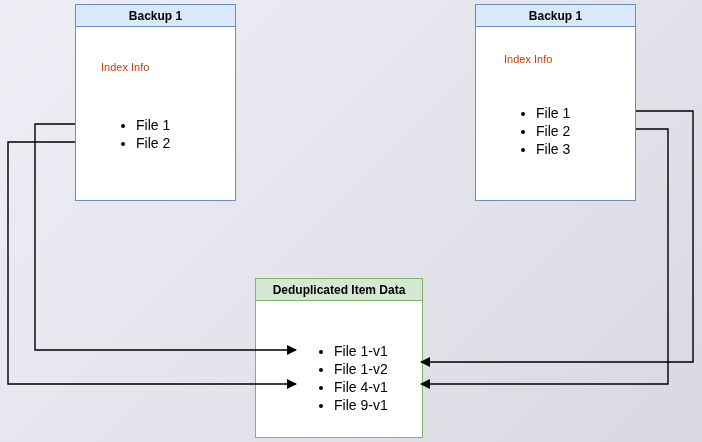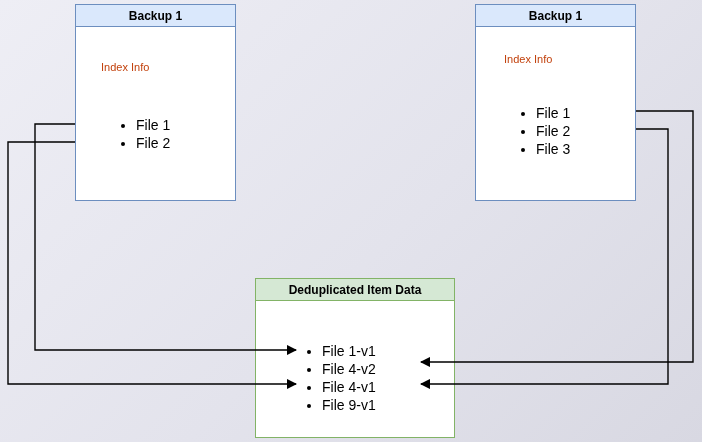--- a/index.html
+++ b/index.html
@@ -61,25 +61,25 @@
   <div class="node blue" style="left:475px;top:4px;width:161px;height:197px">
     <div class="node-header">Backup 1</div>
     <div class="subtitle" style="left:28px;top:48px">Index Info</div>
     <ul class="filelist" style="left:0;top:99px;padding-left:60px">
       <li>File 1</li>
       <li>File 2</li>
       <li>File 3</li>
     </ul>
   </div>
 
-  <div class="node green" style="left:255px;top:278px;width:200px;height:160px">
+  <div class="node green" style="left:255px;top:278px;width:168px;height:160px">
     <div class="node-header">Deduplicated Item Data</div>
-    <ul class="filelist" style="left:4px;top:63px;padding-left:62px">
+    <ul class="filelist" style="left:16px;top:63px;padding-left:62px">
       <li>File 1-v1</li>
-      <li>File 4-v2</li>
+      <li>File 1-v2</li>
       <li>File 4-v1</li>
       <li>File 9-v1</li>
     </ul>
   </div>
 
   <svg class="connectors" width="702" height="442" viewBox="0 0 702 442">
     <defs>
       <marker id="arrowhead" viewBox="0 0 10 10" refX="9" refY="5" markerWidth="7.5" markerHeight="7.5" orient="auto-start-reverse">
         <path d="M0,0 L10,5 L0,10 z" fill="#000000"></path>
       </marker>

